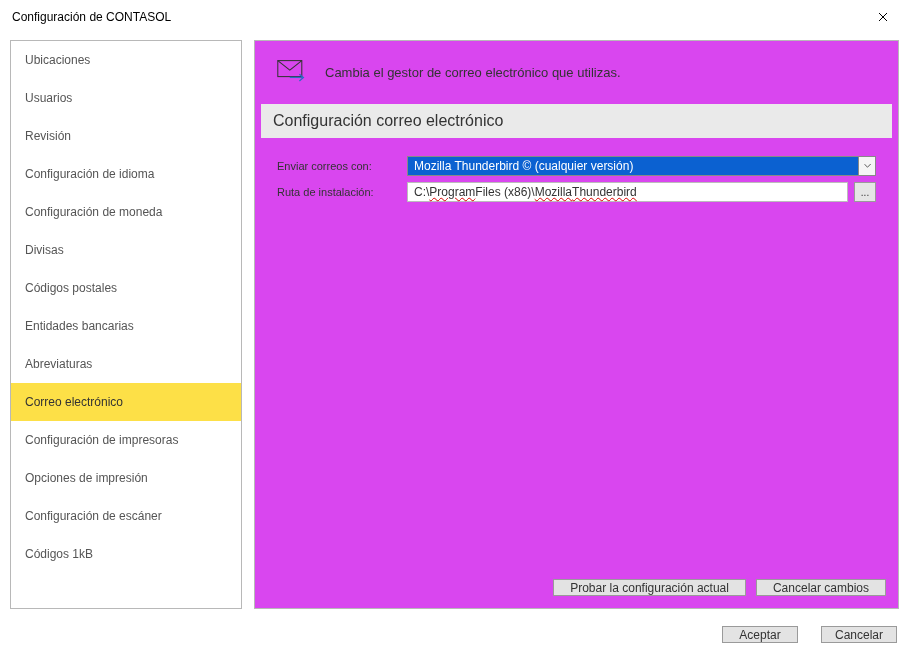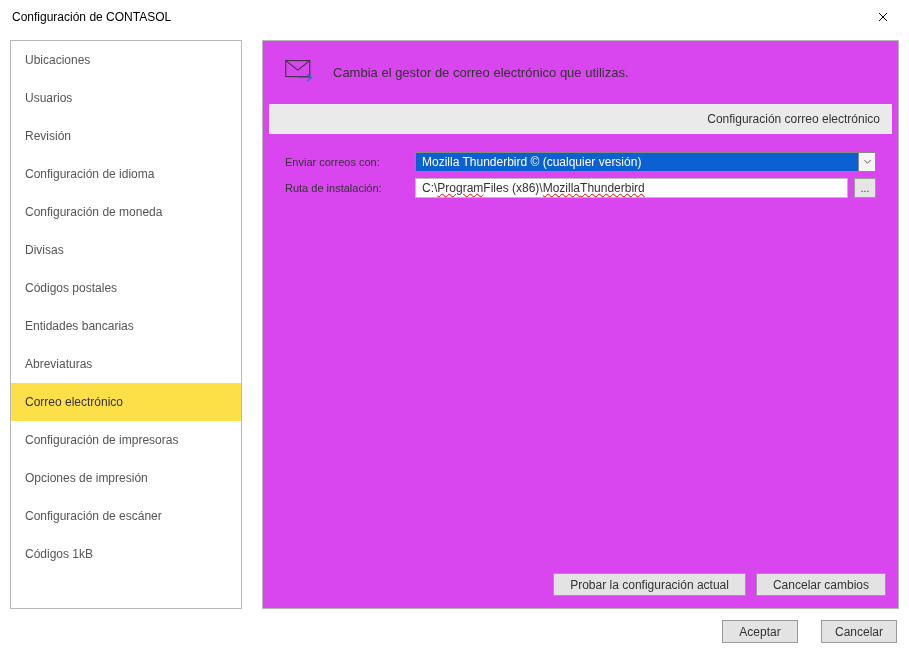--- a/index.html
+++ b/index.html
@@ -34,21 +34,21 @@
       align-items: center;
       justify-content: center;
       cursor: pointer;
       font-size: 13px;
       color: #000;
     }
     .close-btn svg { width: 10px; height: 10px; }
     .body-area {
       display: flex;
       padding: 6px 10px 0 10px;
-      gap: 20px;
+      gap: 12px;
       height: 575px;
     }
     .sidebar {
       width: 232px;
       border: 1px solid #b8b8b8;
       background: #fff;
       overflow: hidden;
     }
     .sidebar-item {
       padding: 12px 14px;
@@ -74,24 +74,23 @@
       gap: 16px;
       padding: 18px 20px 18px 22px;
     }
     .header-text {
       font-size: 13px;
       color: #333;
     }
     .section-header {
       background: #eaeaea;
       padding: 8px 12px;
-      font-size: 12px;
+      font-size: 16px;
       color: #333;
       margin: 0 6px;
-      text-align: right;
     }
     .form-area {
       padding: 18px 22px 0 22px;
     }
     .form-row {
       display: flex;
       align-items: center;
       margin-bottom: 6px;
     }
     .form-label {
@@ -159,21 +158,21 @@
       color: #333;
     }
     .panel-footer {
       position: absolute;
       bottom: 12px;
       right: 12px;
       display: flex;
       gap: 10px;
     }
     .btn {
-      height: 23px;
+      height: 17px;
       border: 1px solid #9a9a9a;
       background: #e3e3e3;
       padding: 0 16px;
       display: flex;
       align-items: center;
       justify-content: center;
       font-size: 12px;
       color: #333;
       cursor: pointer;
       margin-top: 42px;

